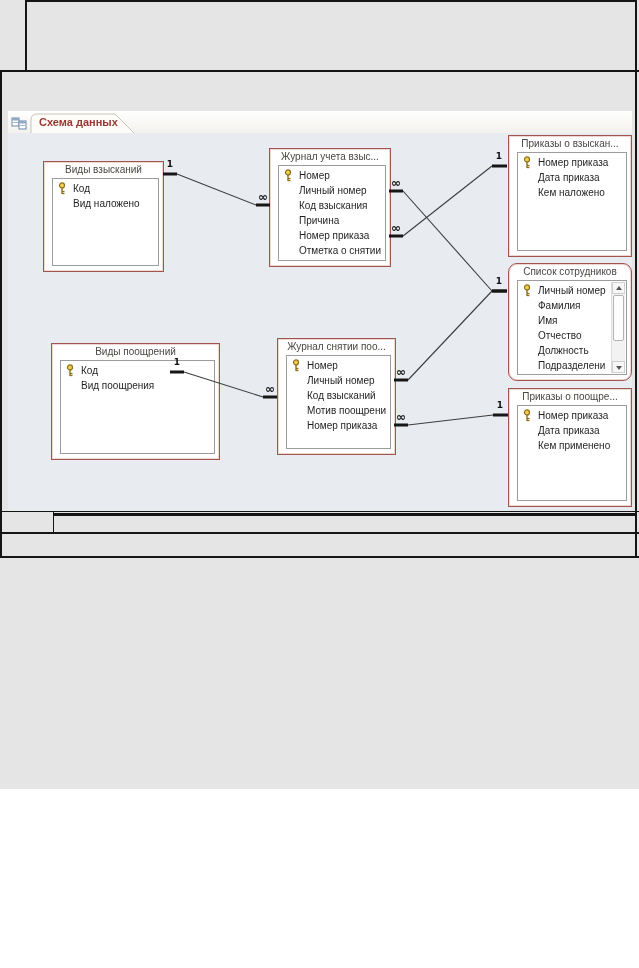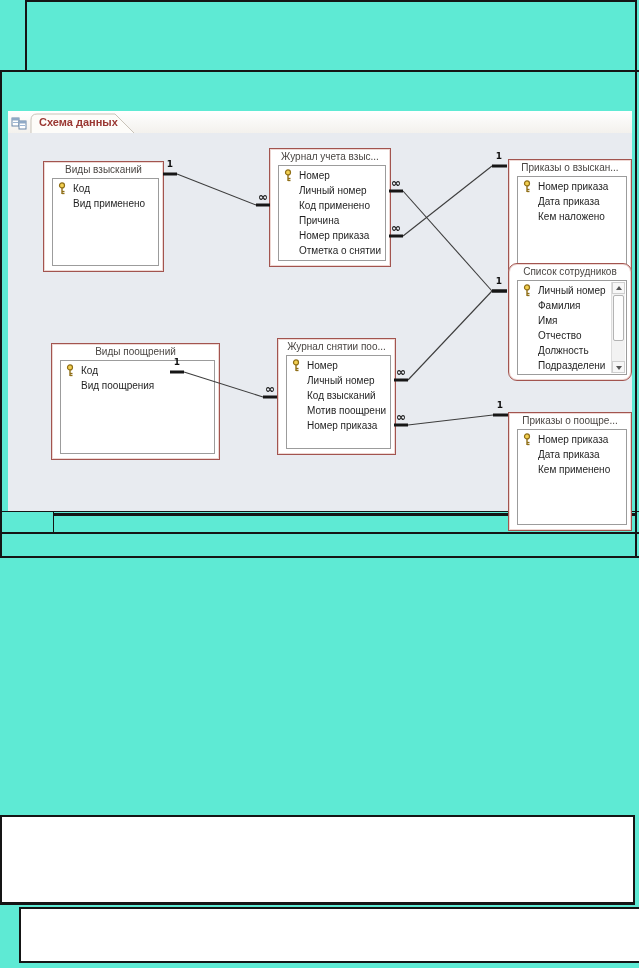--- a/index.html
+++ b/index.html
@@ -1,16 +1,16 @@
 <!DOCTYPE html>
 <html><head>
 <meta charset="utf-8">
 <style>
   html,body{margin:0;padding:0;background:#ffffff;}
-  #page{position:relative;width:639px;height:968px;background:#5eead4;overflow:hidden;
+  #page{position:relative;width:639px;height:789px;background:#e5e5e5;overflow:hidden;
         font-family:"Liberation Sans","DejaVu Sans",sans-serif;}
   .docline{position:absolute;background:#151515;}
   .docbox{position:absolute;background:#ffffff;}
   
   #access-win{position:absolute;left:8px;top:111px;width:624px;height:400px;}
   #tabstrip{position:absolute;left:0;top:0;width:100%;height:22px;
             background:linear-gradient(#ffffff,#f3f1ed);}
   #canvas{position:absolute;left:0;top:22px;width:100%;height:378px;background:#e8ebf0;}
   #tab-icon{position:absolute;left:3px;top:4px;width:16px;height:16px;}
   #doc-tab{position:absolute;left:22px;top:2px;width:106px;height:20px;}
@@ -89,21 +89,21 @@
     <circle cx="5" cy="3.4" r="2.5" fill="#f3d051" stroke="#8f6e16" stroke-width="1.2"></circle>
     <line x1="5" y1="6" x2="5" y2="12" stroke="#8f6e16" stroke-width="1.4"></line>
     <line x1="5" y1="9.5" x2="7.5" y2="9.5" stroke="#8f6e16" stroke-width="1.3"></line>
     <line x1="5" y1="11.5" x2="7.5" y2="11.5" stroke="#8f6e16" stroke-width="1.3"></line>
   </svg>
 </span>
             <span class="fname">Код</span>
           </div>
           <div class="frow">
             <span class="kcell"></span>
-            <span class="fname">Вид применено</span>
+            <span class="fname">Вид наложено</span>
           </div>
         </div>
       </div>
       <div class="tbl" style="left: 269px; top: 148px; width: 120px; height: 117px;">
         <div class="tbl-title">Журнал учета взыс...</div>
         <div class="tbl-inner">
           <div class="frow">
             <span class="kcell">
   <svg width="10" height="13" viewBox="0 0 10 13">
     <circle cx="5" cy="3.4" r="2.5" fill="#f3d051" stroke="#8f6e16" stroke-width="1.2"></circle>
@@ -113,37 +113,37 @@
   </svg>
 </span>
             <span class="fname">Номер</span>
           </div>
           <div class="frow">
             <span class="kcell"></span>
             <span class="fname">Личный номер</span>
           </div>
           <div class="frow">
             <span class="kcell"></span>
-            <span class="fname">Код применено</span>
+            <span class="fname">Код взыскания</span>
           </div>
           <div class="frow">
             <span class="kcell"></span>
             <span class="fname">Причина</span>
           </div>
           <div class="frow">
             <span class="kcell"></span>
             <span class="fname">Номер приказа</span>
           </div>
           <div class="frow">
             <span class="kcell"></span>
             <span class="fname">Отметка о снятии</span>
           </div>
         </div>
       </div>
-      <div class="tbl" style="left: 508px; top: 135px; width: 122px; height: 120px; margin-top: 24px;">
+      <div class="tbl" style="left: 508px; top: 135px; width: 122px; height: 120px;">
         <div class="tbl-title">Приказы о взыскан...</div>
         <div class="tbl-inner">
           <div class="frow">
             <span class="kcell">
   <svg width="10" height="13" viewBox="0 0 10 13">
     <circle cx="5" cy="3.4" r="2.5" fill="#f3d051" stroke="#8f6e16" stroke-width="1.2"></circle>
     <line x1="5" y1="6" x2="5" y2="12" stroke="#8f6e16" stroke-width="1.4"></line>
     <line x1="5" y1="9.5" x2="7.5" y2="9.5" stroke="#8f6e16" stroke-width="1.3"></line>
     <line x1="5" y1="11.5" x2="7.5" y2="11.5" stroke="#8f6e16" stroke-width="1.3"></line>
   </svg>
@@ -250,21 +250,21 @@
           <div class="frow">
             <span class="kcell"></span>
             <span class="fname">Мотив поощрени</span>
           </div>
           <div class="frow">
             <span class="kcell"></span>
             <span class="fname">Номер приказа</span>
           </div>
         </div>
       </div>
-      <div class="tbl" style="left: 508px; top: 388px; width: 122px; height: 117px; margin-top: 24px;">
+      <div class="tbl" style="left: 508px; top: 388px; width: 122px; height: 117px;">
         <div class="tbl-title">Приказы о поощре...</div>
         <div class="tbl-inner">
           <div class="frow">
             <span class="kcell">
   <svg width="10" height="13" viewBox="0 0 10 13">
     <circle cx="5" cy="3.4" r="2.5" fill="#f3d051" stroke="#8f6e16" stroke-width="1.2"></circle>
     <line x1="5" y1="6" x2="5" y2="12" stroke="#8f6e16" stroke-width="1.4"></line>
     <line x1="5" y1="9.5" x2="7.5" y2="9.5" stroke="#8f6e16" stroke-width="1.3"></line>
     <line x1="5" y1="11.5" x2="7.5" y2="11.5" stroke="#8f6e16" stroke-width="1.3"></line>
   </svg>

